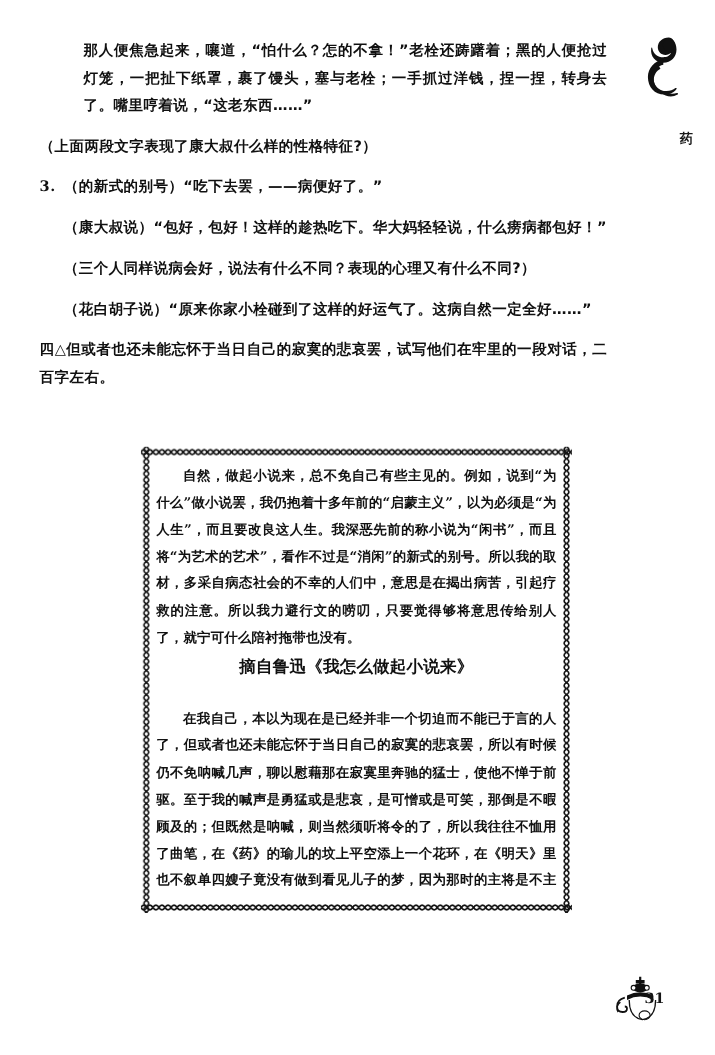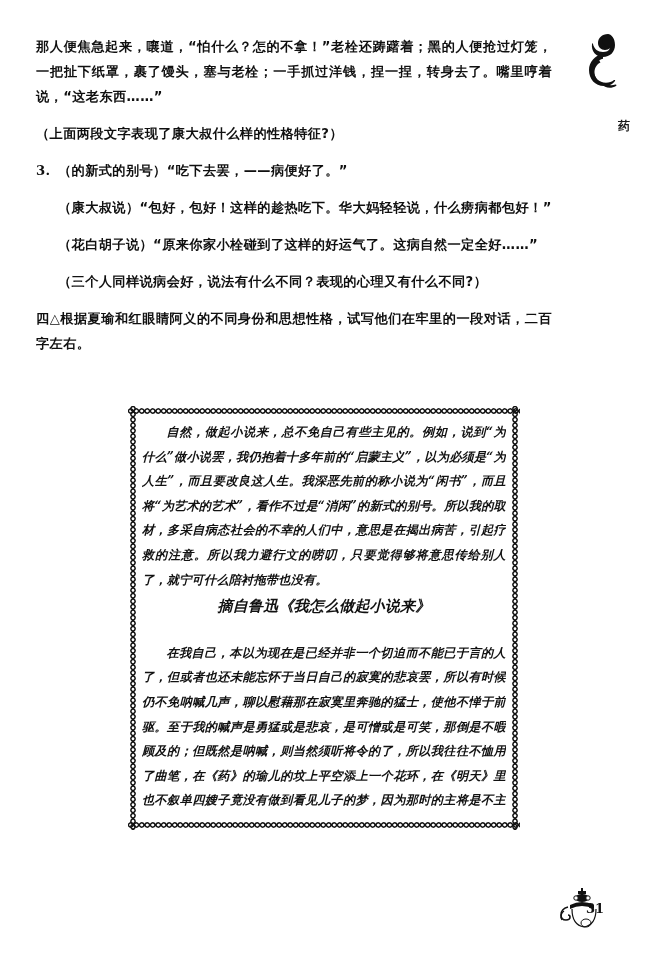--- a/index.html
+++ b/index.html
@@ -59,21 +59,21 @@
     letter-spacing: 0.4px;
   }
 
   .para {
     margin: 0;
     text-align: justify;
     text-justify: inter-ideograph;
   }
   .para + .para { margin-top: 12px; }
 
-  .p-indent  { text-indent: 0; }
+  .p-indent  { text-indent: 0; margin-left: 40px; }
   .p-hang    { padding-left: 22px; }
   .p-gap-sm  { margin-top: 4px; }
   .p-gap-md  { margin-top: 22px; }
   .p-gap-lg  { margin-top: 26px; }
 
   .numbered {
     position: relative;
     padding-left: 22px;
   }
   .numbered > .num {
@@ -92,21 +92,20 @@
 
   
   .excerpt-box {
     position: absolute;
     left: 128px;
     top: 406px;
     width: 392px;
     height: 424px;
     box-sizing: border-box;
     background: #ffffff;
-    font-style: italic;
   }
   .excerpt-inner {
     position: absolute;
     left: 14px;
     right: 14px;
     top: 14px;
     bottom: 14px;
     overflow: hidden;
   }
 
@@ -186,25 +185,25 @@
 
     <p class="para">（上面两段文字表现了康大叔什么样的性格特征?）</p>
 
     <div class="para numbered p-gap-md">
       <span class="num">3.</span>
       <span>（的新式的别号）“吃下去罢，——病便好了。”</span>
     </div>
 
     <p class="para p-hang p-gap-lg">（康大叔说）“包好，包好！这样的趁热吃下。华大妈轻轻说，什么痨病都包好！”</p>
 
+    <p class="para p-hang p-gap-sm">（三个人同样说病会好，说法有什么不同？表现的心理又有什么不同?）</p>
+
     <p class="para p-hang p-gap-lg">（花白胡子说）“原来你家小栓碰到了这样的好运气了。这病自然一定全好……”</p>
 
-    <p class="para p-hang p-gap-sm">（三个人同样说病会好，说法有什么不同？表现的心理又有什么不同?）</p>
-
-    <p class="para roman-item p-gap-sm">四△根据夏瑜和红眼睛阿义的不同身份和思想性格，试写他们在牢里的一段对话，二百字左右。</p>
+    <p class="para roman-item p-gap-sm">四△但或者也还未能忘怀于当日自己的寂寞的悲哀罢，试写他们在牢里的一段对话，二百字左右。</p>
   </div>
 
   <div class="excerpt-box">
 
     <svg class="deco-edge deco-top" viewBox="0 0 392 10" preserveAspectRatio="none" aria-hidden="true">
       <defs>
         <pattern id="braidH" x="0" y="0" width="11" height="10" patternUnits="userSpaceOnUse">
           <path d="M0 5 Q2.75 0.6 5.5 5 Q8.25 9.4 11 5" fill="none" stroke="#111" stroke-width="1.5"></path>
           <path d="M0 5 Q2.75 9.4 5.5 5 Q8.25 0.6 11 5" fill="none" stroke="#111" stroke-width="1.5"></path>
           <circle cx="5.5" cy="5" r="0.9" fill="#111"></circle>

